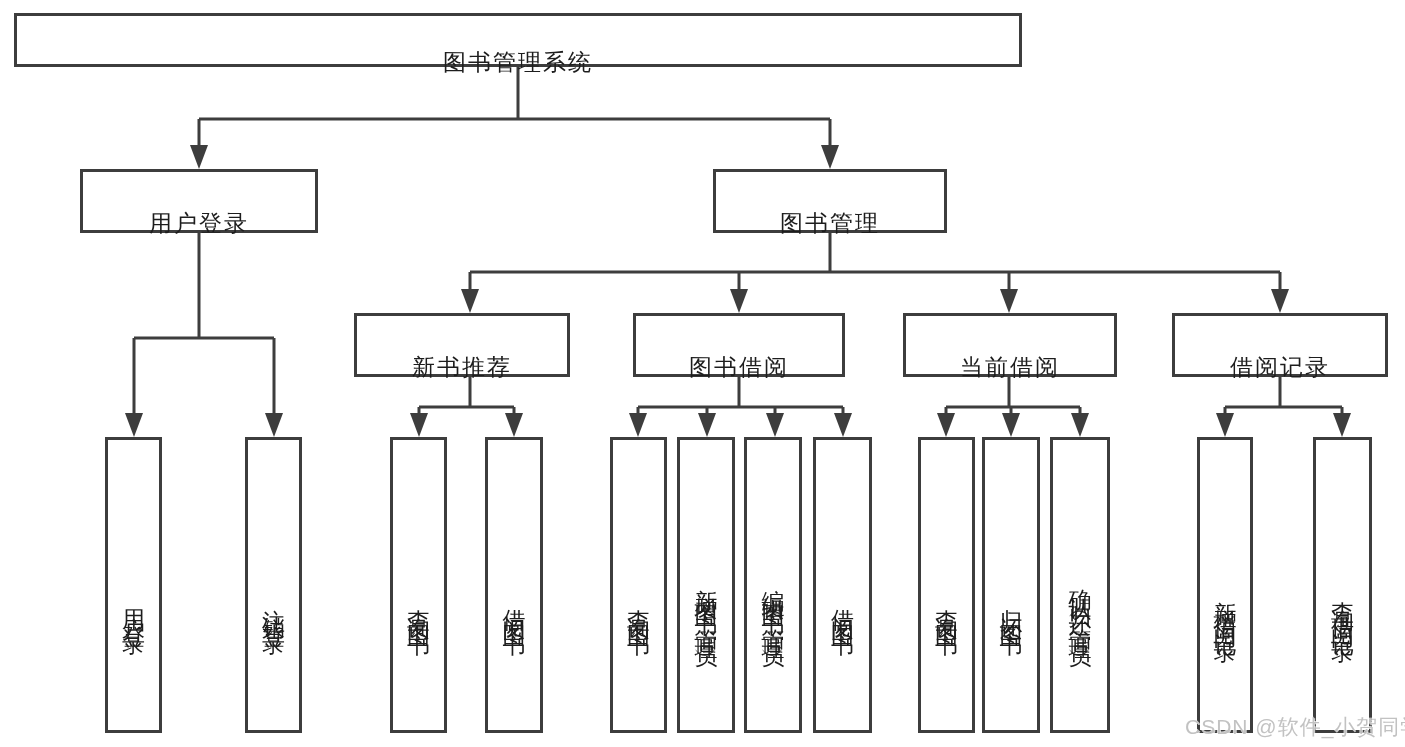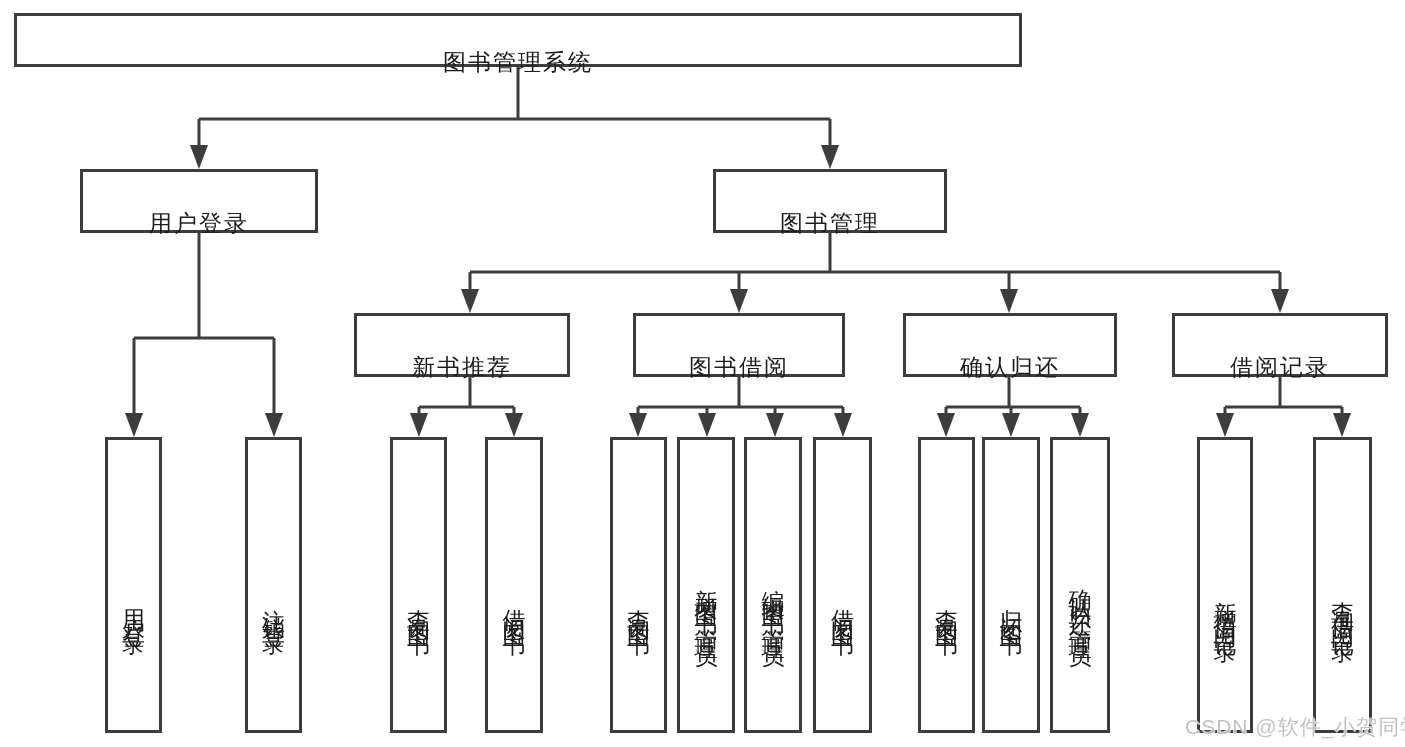--- a/index.html
+++ b/index.html
@@ -98,21 +98,21 @@
     <span class="lbl">图书管理</span>
   </div>
 
   <div class="node node-h" style="left:354px;top:313px;width:216px;height:64px">
     <span class="lbl">新书推荐</span>
   </div>
   <div class="node node-h" style="left:633px;top:313px;width:212px;height:64px">
     <span class="lbl">图书借阅</span>
   </div>
   <div class="node node-h" style="left:903px;top:313px;width:214px;height:64px">
-    <span class="lbl">确认归还</span>
+    <span class="lbl">当前借阅</span>
   </div>
   <div class="node node-h" style="left:1172px;top:313px;width:216px;height:64px">
     <span class="lbl">借阅记录</span>
   </div>
 
   <div class="node node-v" style="left:105px;top:437px;width:57px;height:296px">
     <span class="lbl">用户登录</span>
   </div>
   <div class="node node-v" style="left:245px;top:437px;width:57px;height:296px">
     <span class="lbl">注销登录</span>

